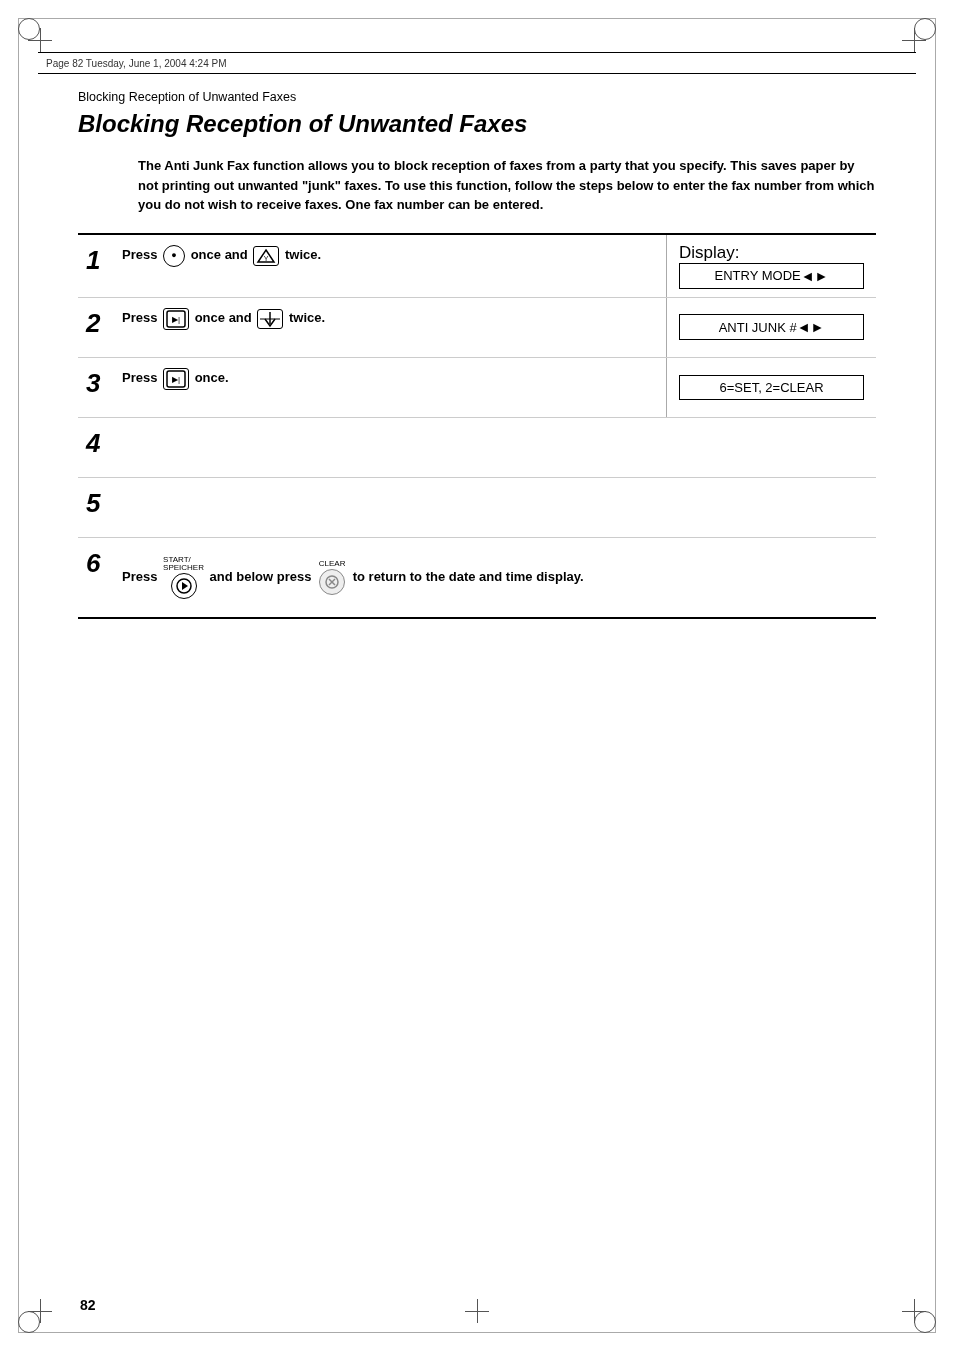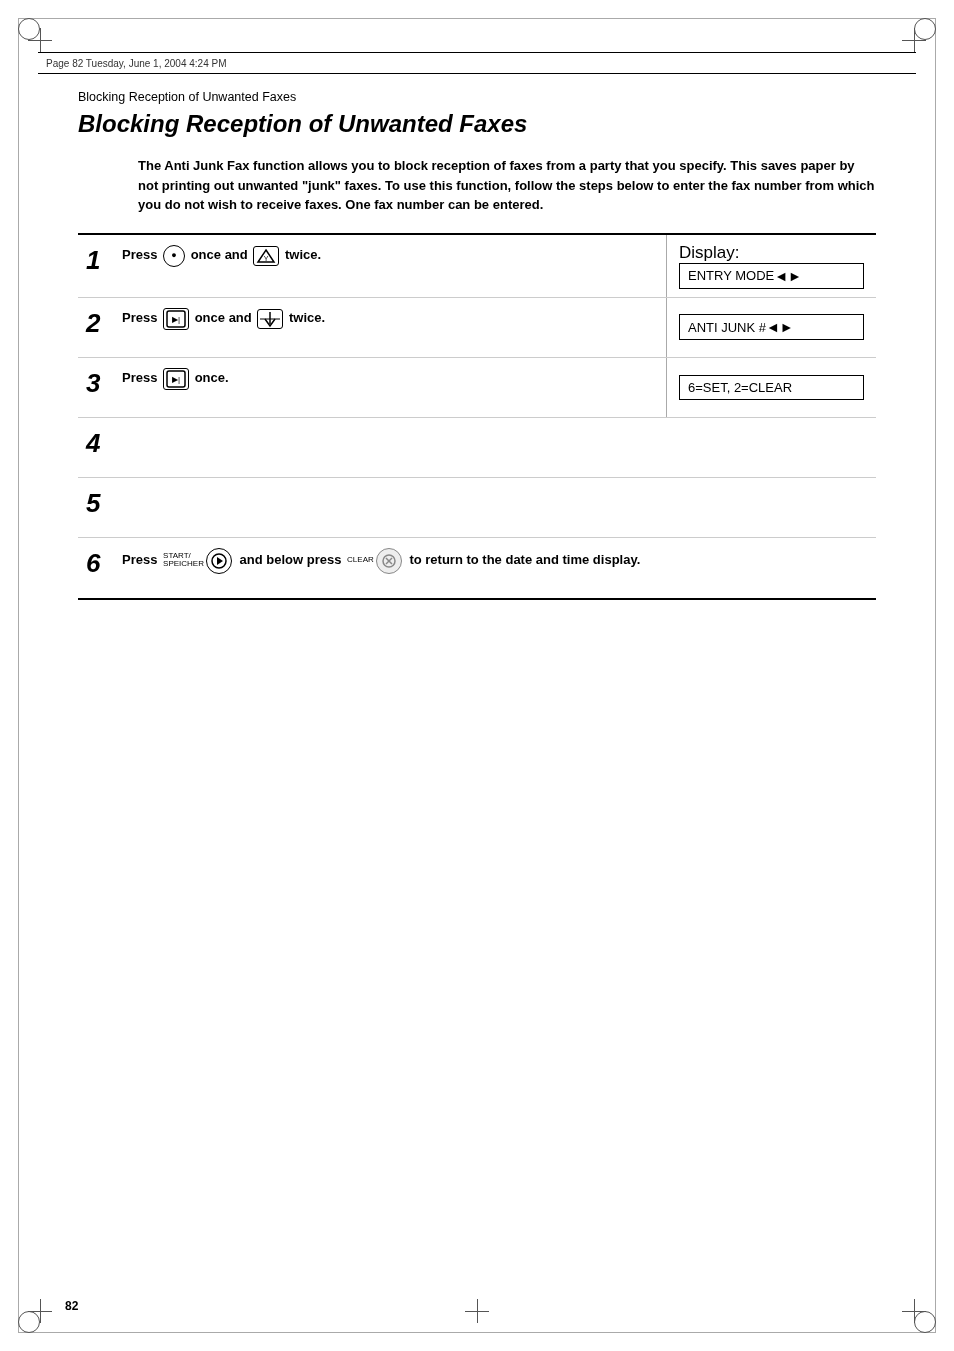--- a/index.html
+++ b/index.html
@@ -160,21 +160,21 @@
       font-size: 17px;
       color: #000;
     }
 
     .display-box {
       border: 1px solid #000;
       padding: 4px 8px;
       font-size: 13px;
       display: flex;
       align-items: center;
-      justify-content: flex-start;
+      justify-content: center;
       min-width: 140px;
     }
 
     
     .btn-icon {
       display: inline-flex;
       align-items: center;
       justify-content: center;
       border: 1.5px solid #000;
       border-radius: 50%;
@@ -210,37 +210,37 @@
       font-size: 10px;
       vertical-align: middle;
       margin: 0 2px;
       background: #eee;
     }
 
     
     .icon-wrapper {
       position: relative;
       display: inline-flex;
-      flex-direction: row;
+      flex-direction: column;
       align-items: center;
       vertical-align: middle;
-      margin: 0 2px;
+      margin: 8px 2px;
     }
     .icon-super {
       font-size: 8px;
       line-height: 1;
       margin-bottom: 1px;
     }
 
     
     .page-number {
       position: absolute;
       bottom: 38px;
-      left: 65px;
-      font-size: 12px;
+      left: 80px;
+      font-size: 14px;
       font-weight: bold;
       margin-top: 12px;
     }
 
     
     .bottom-center-line {
       position: absolute;
       bottom: 28px;
       left: 50%;
       transform: translateX(-50%);

